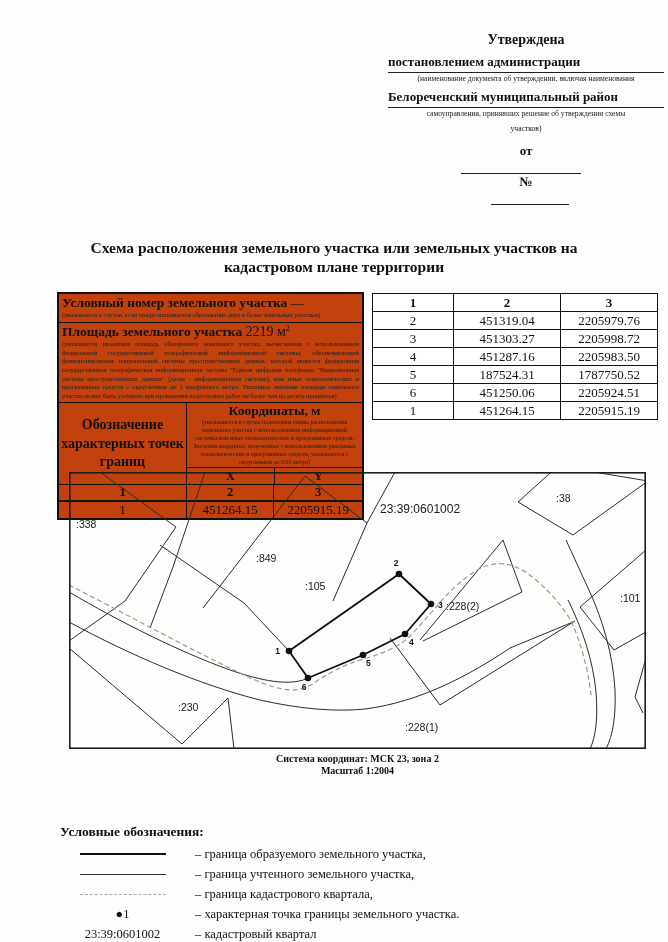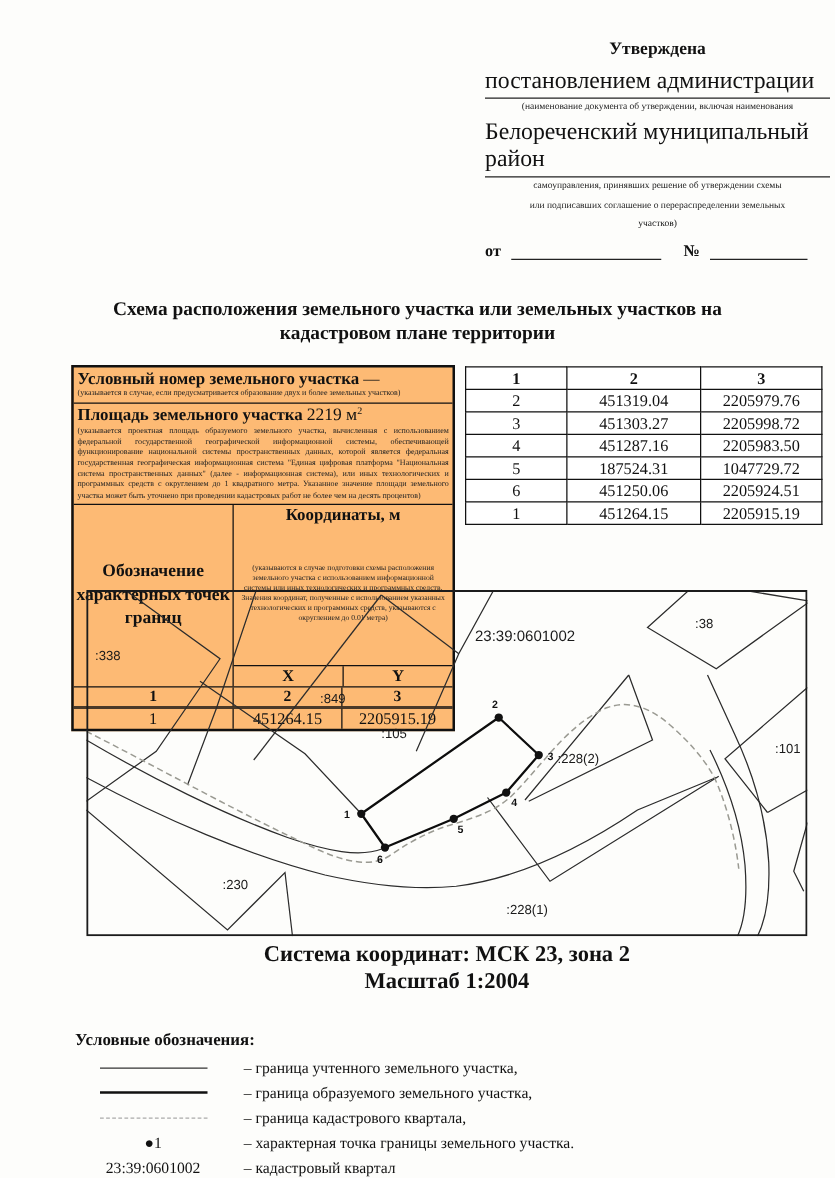--- a/index.html
+++ b/index.html
@@ -4,45 +4,45 @@
 <style>
   html,body{margin:0;padding:0;}
   body{width:668px;height:942px;background:#fdfdfb;position:relative;
        font-family:"Liberation Serif",serif;color:#111;}
   .abs{position:absolute;}
 
   
   #approval{left:388px;top:32px;width:276px;}
   .appr-title{text-align:center;font-weight:bold;font-size:14px;margin-bottom:6px;}
   .appr-line{margin-bottom:3px;}
-  .appr-value{font-weight:normal;font-size:19px;border-bottom:1px solid #222;
+  .appr-value{font-weight:bold;font-size:13px;border-bottom:1px solid #222;
               padding-bottom:2px;}
   .appr-note{font-size:7.6px;text-align:center;color:#222;padding-top:1px;margin-bottom:6px;}
   .appr-tail{font-size:7.6px;text-align:center;margin:4px 0 10px 0;}
-  .from-row{display:flex;align-items:flex-start;font-size:13px;font-weight:bold;}
+  .from-row{display:flex;align-items:center;font-size:13px;font-weight:bold;flex-direction:column;}
   .fill-line{border-bottom:1px solid #222;height:14px;}
   .w1{width:120px;margin:0 18px 0 8px;}
   .w2{width:78px;margin-left:8px;}
 
   
   #main-title{left:54px;top:238px;width:560px;text-align:center;
               font-weight:bold;font-size:15.5px;line-height:1.25;}
 
   
   #plot-table{left:57px;top:292px;width:303px;border:2px solid #111;
-              background:#fdba74;font-size:13px;}
+              background:#c2410c;font-size:13px;}
   .pt-row{border-bottom:1px solid #111;padding:1px 3px 2px 3px;}
   .pt-row:last-child{border-bottom:none;}
   .cell-h{font-weight:bold;font-size:13.5px;}
   .small-note{font-size:6.4px;line-height:1.35;text-align:justify;color:#222;}
   .pt-split{display:flex;padding:0;}
   .pt-left{width:128px;border-right:1px solid #111;display:flex;align-items:center;
            justify-content:center;text-align:center;font-weight:bold;font-size:14px;
            line-height:1.3;padding:2px;box-sizing:border-box;}
-  .pt-right{flex:1;display:flex;flex-direction:column;gap:32px;}
+  .pt-right{flex:1;display:flex;flex-direction:column;}
   .coords-h{text-align:center;font-weight:bold;font-size:13.5px;}
   .coords-note{font-size:6.1px;line-height:1.3;text-align:center;padding:0 4px;color:#222;}
   .xy-row{display:flex;border-top:1px solid #111;font-weight:bold;text-align:center;}
   .xy-row div{flex:1;}
   .xy-row div:first-child{border-right:1px solid #111;}
   .num-row{display:flex;text-align:center;font-weight:bold;font-size:12.5px;}
   .num-row div,.data-row div{box-sizing:border-box;}
   .c1{width:128px;border-right:1px solid #111;}
   .c2{width:87px;border-right:1px solid #111;}
   .c3{flex:1;}
@@ -61,21 +61,21 @@
   .pl{fill:none;stroke:#2c2c2c;stroke-width:1;}
   .frame{fill:none;stroke:#1c1c1c;stroke-width:1.6;}
   .formed{fill:none;stroke:#0d0d0d;stroke-width:1.8;stroke-linejoin:round;}
   .dash{fill:none;stroke:#9a9a92;stroke-width:1.2;stroke-dasharray:5 3;}
   .map-label{font:10.5px "Liberation Sans",sans-serif;fill:#1a1a1a;}
   .quarter-label{font:12px "Liberation Sans",sans-serif;fill:#1a1a1a;}
   .pt-label{font:600 8.5px "Liberation Sans",sans-serif;fill:#111;}
 
   
   #map-footer{left:69px;top:753px;width:577px;text-align:center;
-              font-weight:bold;font-size:18px;line-height:1.18;}
+              font-weight:bold;font-size:10px;line-height:1.18;}
 
   
   #legend{left:60px;top:788px;width:460px;font-size:12.5px;}
   .legend-title{font-weight:bold;font-size:13.5px;margin-bottom:4px;margin-top:36px;}
   .legend-row{display:flex;align-items:center;height:20px;}
   .sample{width:125px;display:flex;justify-content:center;align-items:center;}
   .line-thick{width:86px;border-top:2.6px solid #111;}
   .line-thin{width:86px;border-top:1.4px solid #333;}
   .line-dash{width:86px;border-top:1.6px dashed #aaa;}
   .sample-text{font-size:12.5px;}
@@ -88,21 +88,20 @@
   <div class="appr-title">Утверждена</div>
   <div class="appr-line">
     <div class="appr-value">постановлением администрации</div>
     <div class="appr-note">(наименование документа об утверждении, включая наименования</div>
   </div>
   <div class="appr-line">
     <div class="appr-value">Белореченский муниципальный район</div>
     <div class="appr-note">самоуправления, принявших решение об утверждении схемы</div>
   </div>
   <div class="appr-line">
-    <div class="appr-note">или подписавших соглашение о перераспределении земельных</div>
   </div>
   <div class="appr-tail">участков)</div>
   <div class="from-row">
     <span>от</span>
     <span class="fill-line w1"></span>
     <span>№</span>
     <span class="fill-line w2"></span>
   </div>
 </div>
 
@@ -162,21 +161,21 @@
         <td>2205998.72</td>
       </tr>
       <tr>
         <td>4</td>
         <td>451287.16</td>
         <td>2205983.50</td>
       </tr>
       <tr>
         <td>5</td>
         <td>187524.31</td>
-        <td>1047729.72</td>
+        <td>1787750.52</td>
       </tr>
       <tr>
         <td>6</td>
         <td>451250.06</td>
         <td>2205924.51</td>
       </tr>
       <tr>
         <td>1</td>
         <td>451264.15</td>
         <td>2205915.19</td>
@@ -236,32 +235,32 @@
 
 <div id="map-footer" class="abs">
   <div>Система координат: МСК 23, зона 2</div>
   <div>Масштаб 1:2004</div>
 </div>
 
 <div id="legend" class="abs">
   <div class="legend-title">Условные обозначения:</div>
   <div class="legend-row">
     <div class="sample">
+        <div class="line-thick"></div>
+      </div>
+    <div class="legend-text">– граница образуемого земельного участка,</div>
+  </div>
+  <div class="legend-row">
+    <div class="sample">
         <div class="line-thin"></div>
       </div>
     <div class="legend-text">– граница учтенного земельного участка,</div>
   </div>
   <div class="legend-row">
     <div class="sample">
-        <div class="line-thick"></div>
-      </div>
-    <div class="legend-text">– граница образуемого земельного участка,</div>
-  </div>
-  <div class="legend-row">
-    <div class="sample">
         <div class="line-dash"></div>
       </div>
     <div class="legend-text">– граница кадастрового квартала,</div>
   </div>
   <div class="legend-row">
     <div class="sample">
         <span class="sample-text">●1</span>
       </div>
     <div class="legend-text">– характерная точка границы земельного участка.</div>
   </div>

